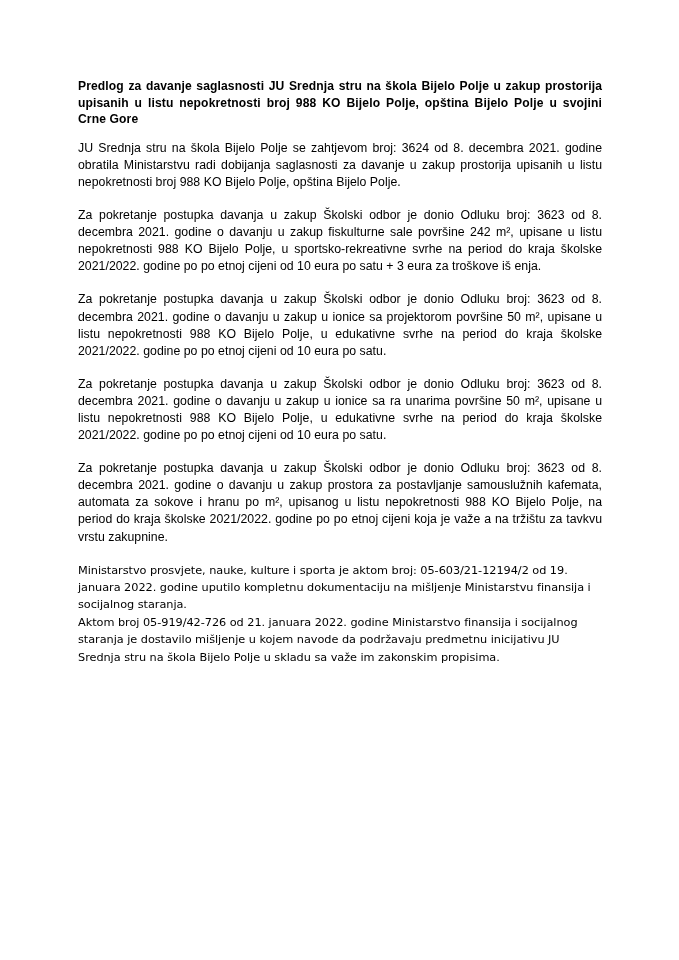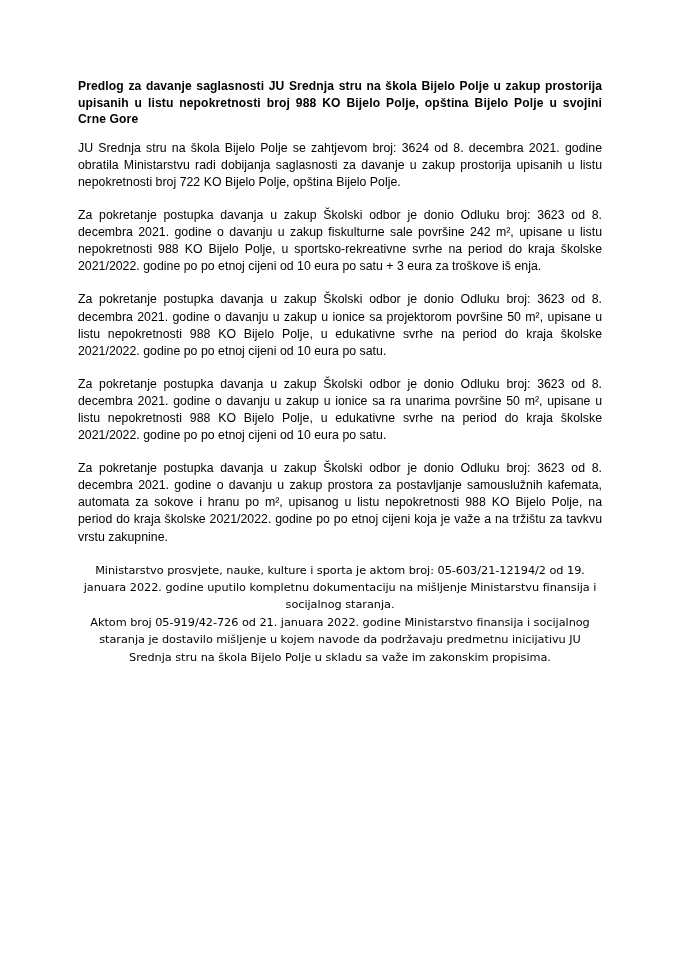--- a/index.html
+++ b/index.html
@@ -58,42 +58,42 @@
 
   .para:last-child {
     margin-bottom: 0;
   }
 
   
   .tail-block {
     font-family: "DejaVu Sans", sans-serif;
     font-size: 11.3px;
     line-height: 17.4px;
-    text-align: center;
+    text-align: left;
     margin: 0;
     letter-spacing: -0.004em;
   }
 
   .tail-block .tail-para {
     margin: 0 0 0 0;
   }
 
   .tail-block .tail-para + .tail-para {
     margin-top: 0;
   }
 </style>
 </head>
 <body>
 
 <div class="page">
   <div class="content">
 
     <h1 class="doc-title">Predlog za davanje saglasnosti JU Srednja stru na škola Bijelo Polje u zakup prostorija upisanih u listu nepokretnosti broj 988 KO Bijelo Polje, opština Bijelo Polje u svojini Crne Gore</h1>
 
-    <p class="para">JU Srednja stru  na škola Bijelo Polje se zahtjevom broj: 3624 od 8. decembra 2021. godine obratila Ministarstvu radi dobijanja saglasnosti za davanje u zakup prostorija upisanih u listu nepokretnosti broj 722 KO Bijelo Polje, opština Bijelo Polje.</p>
+    <p class="para">JU Srednja stru  na škola Bijelo Polje se zahtjevom broj: 3624 od 8. decembra 2021. godine obratila Ministarstvu radi dobijanja saglasnosti za davanje u zakup prostorija upisanih u listu nepokretnosti broj 988 KO Bijelo Polje, opština Bijelo Polje.</p>
 
     <p class="para">Za pokretanje postupka davanja u zakup Školski odbor je donio Odluku broj: 3623 od 8. decembra 2021. godine o davanju u zakup fiskulturne sale površine 242 m², upisane u listu nepokretnosti 988 KO Bijelo Polje, u sportsko-rekreativne svrhe na period do kraja školske 2021/2022. godine po po  etnoj cijeni od 10 eura po satu + 3 eura za troškove   iš  enja.</p>
 
     <p class="para">Za pokretanje postupka davanja u zakup Školski odbor je donio Odluku broj: 3623 od 8. decembra 2021. godine o davanju u zakup u  ionice sa projektorom površine 50 m², upisane u listu nepokretnosti 988 KO Bijelo Polje, u edukativne svrhe na period do kraja školske 2021/2022. godine po po  etnoj cijeni od 10 eura po satu.</p>
 
     <p class="para">Za pokretanje postupka davanja u zakup Školski odbor je donio Odluku broj: 3623 od 8. decembra 2021. godine o davanju u zakup u  ionice sa ra  unarima površine 50 m², upisane u listu nepokretnosti 988 KO Bijelo Polje, u edukativne svrhe na period do kraja školske 2021/2022. godine po po  etnoj cijeni od 10 eura po satu.</p>
 
     <p class="para">Za pokretanje postupka davanja u zakup Školski odbor je donio Odluku broj: 3623 od 8. decembra 2021. godine o davanju u zakup prostora za postavljanje samouslužnih kafemata, automata za sokove i hranu po m², upisanog u listu nepokretnosti 988 KO Bijelo Polje, na period do kraja školske 2021/2022. godine po po  etnoj cijeni koja je važe  a na tržištu za tavkvu vrstu zakupnine.</p>
 
     <div class="tail-block">

